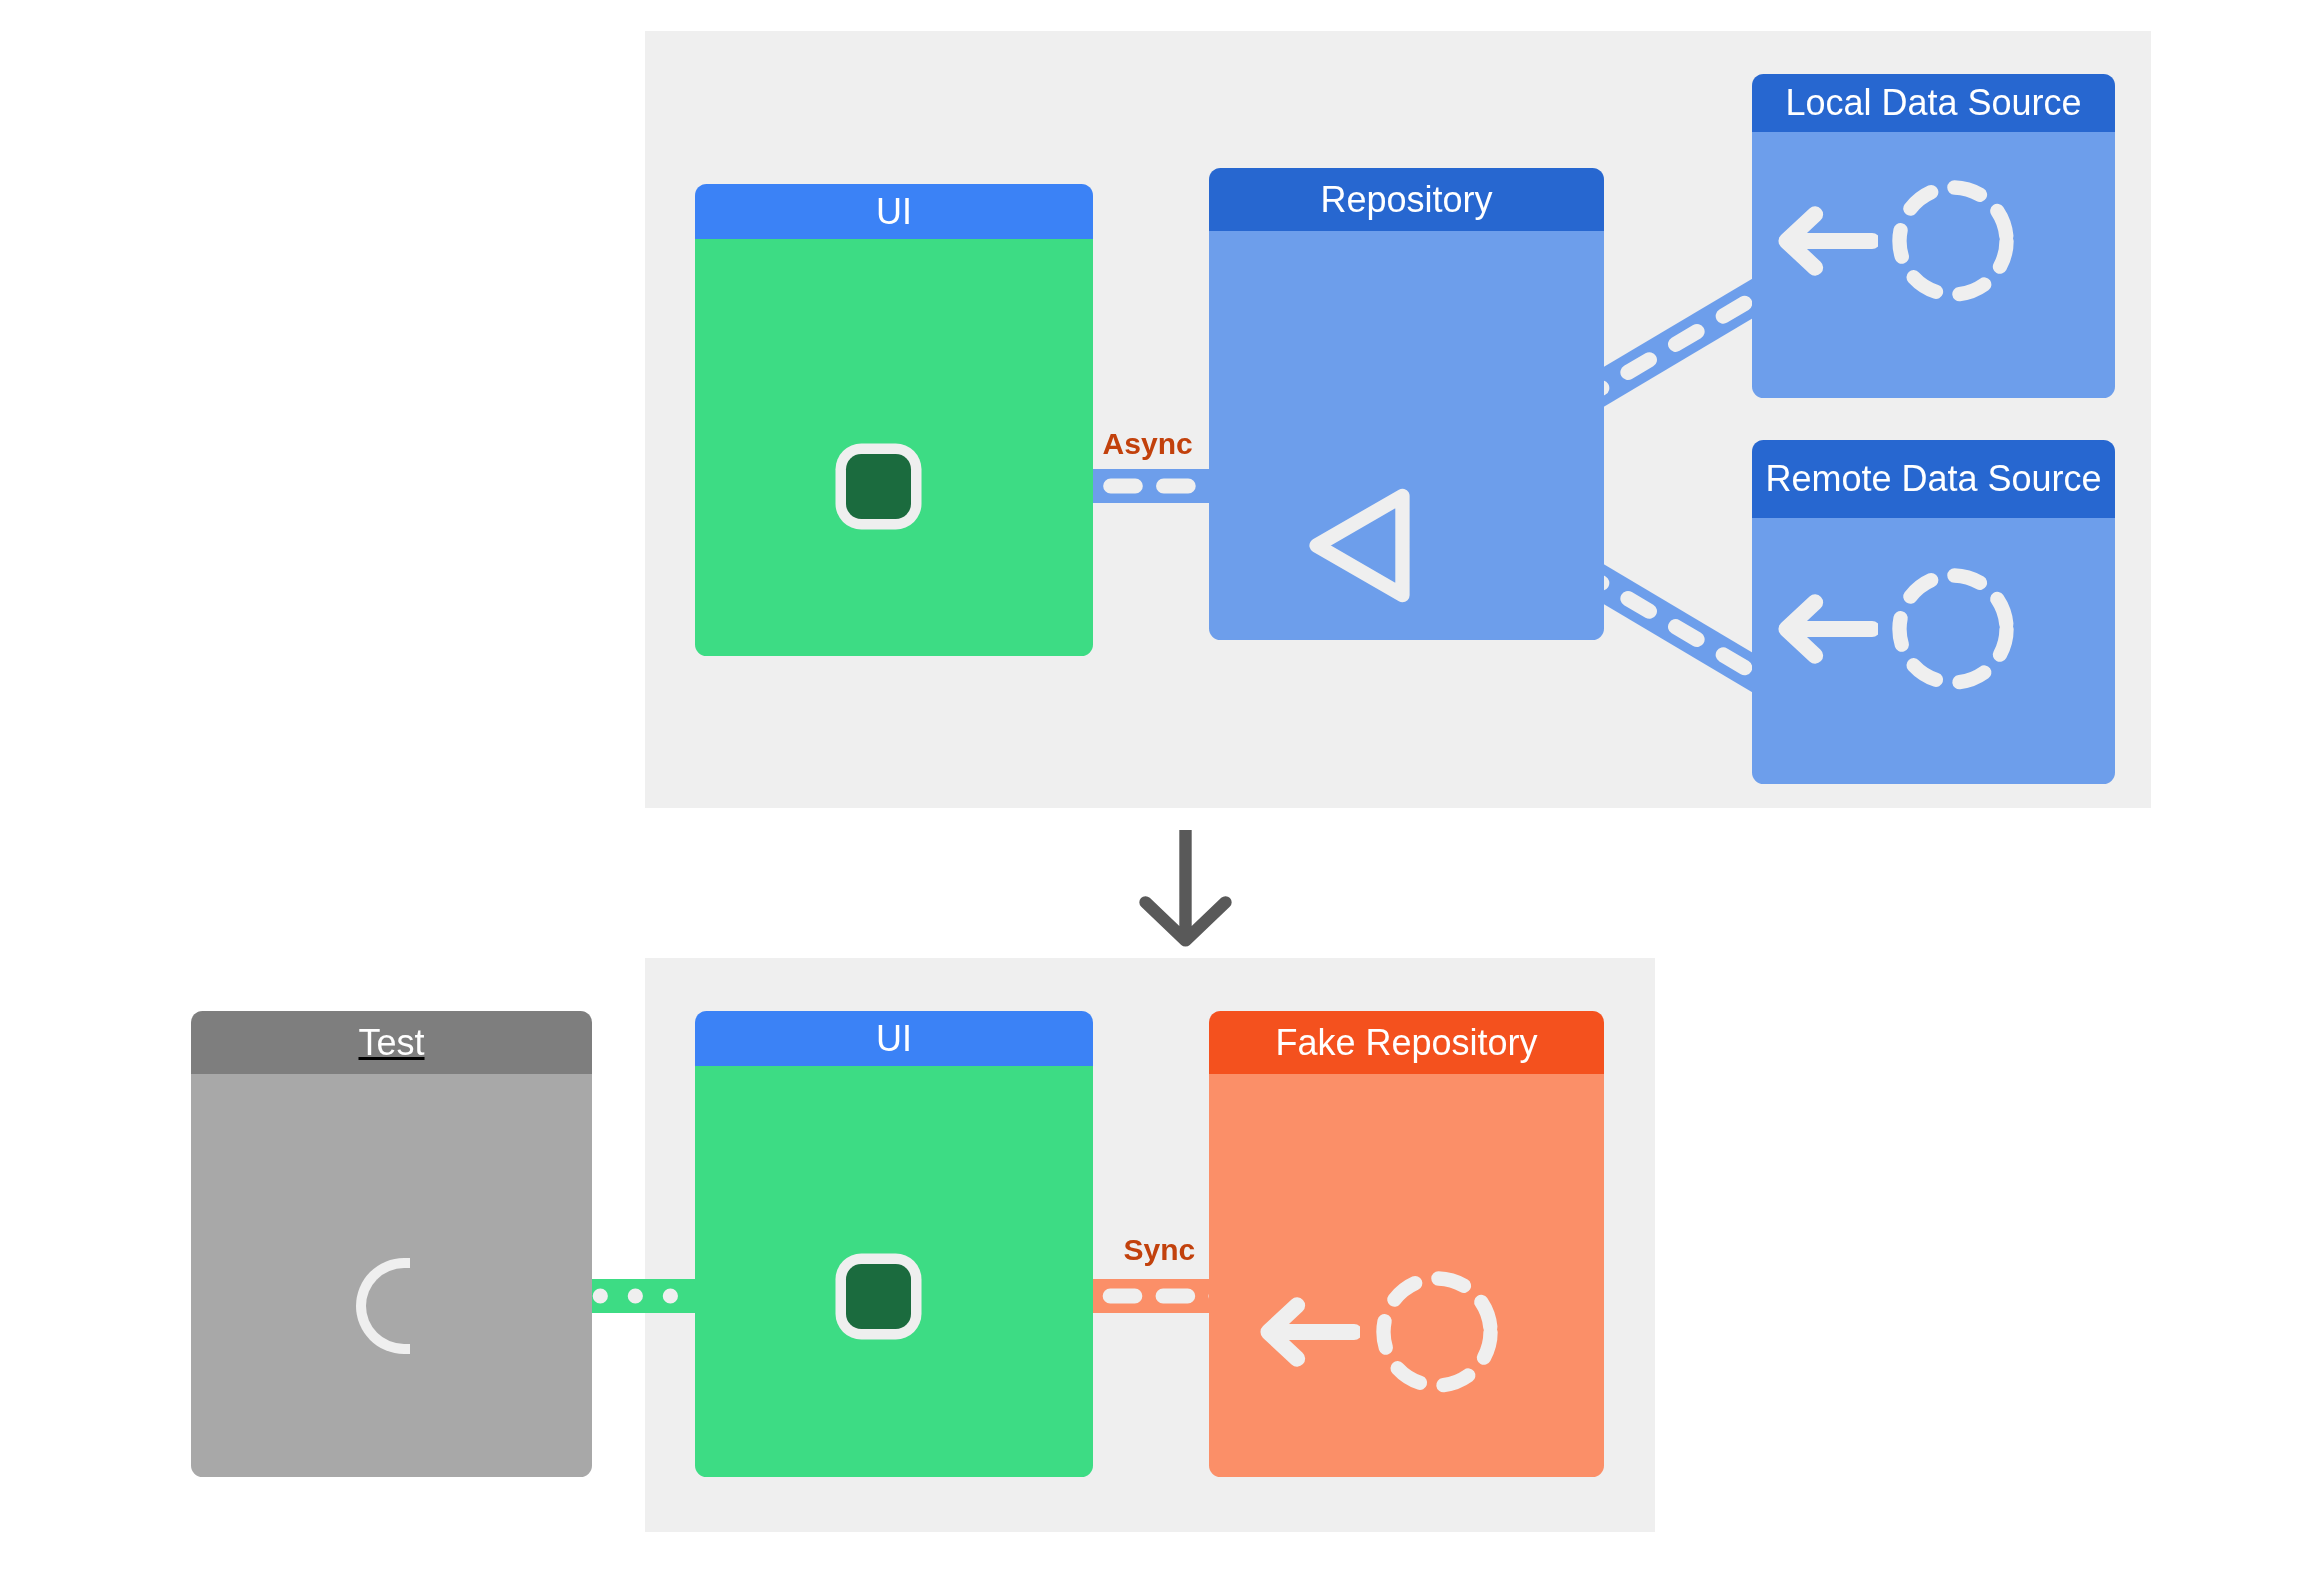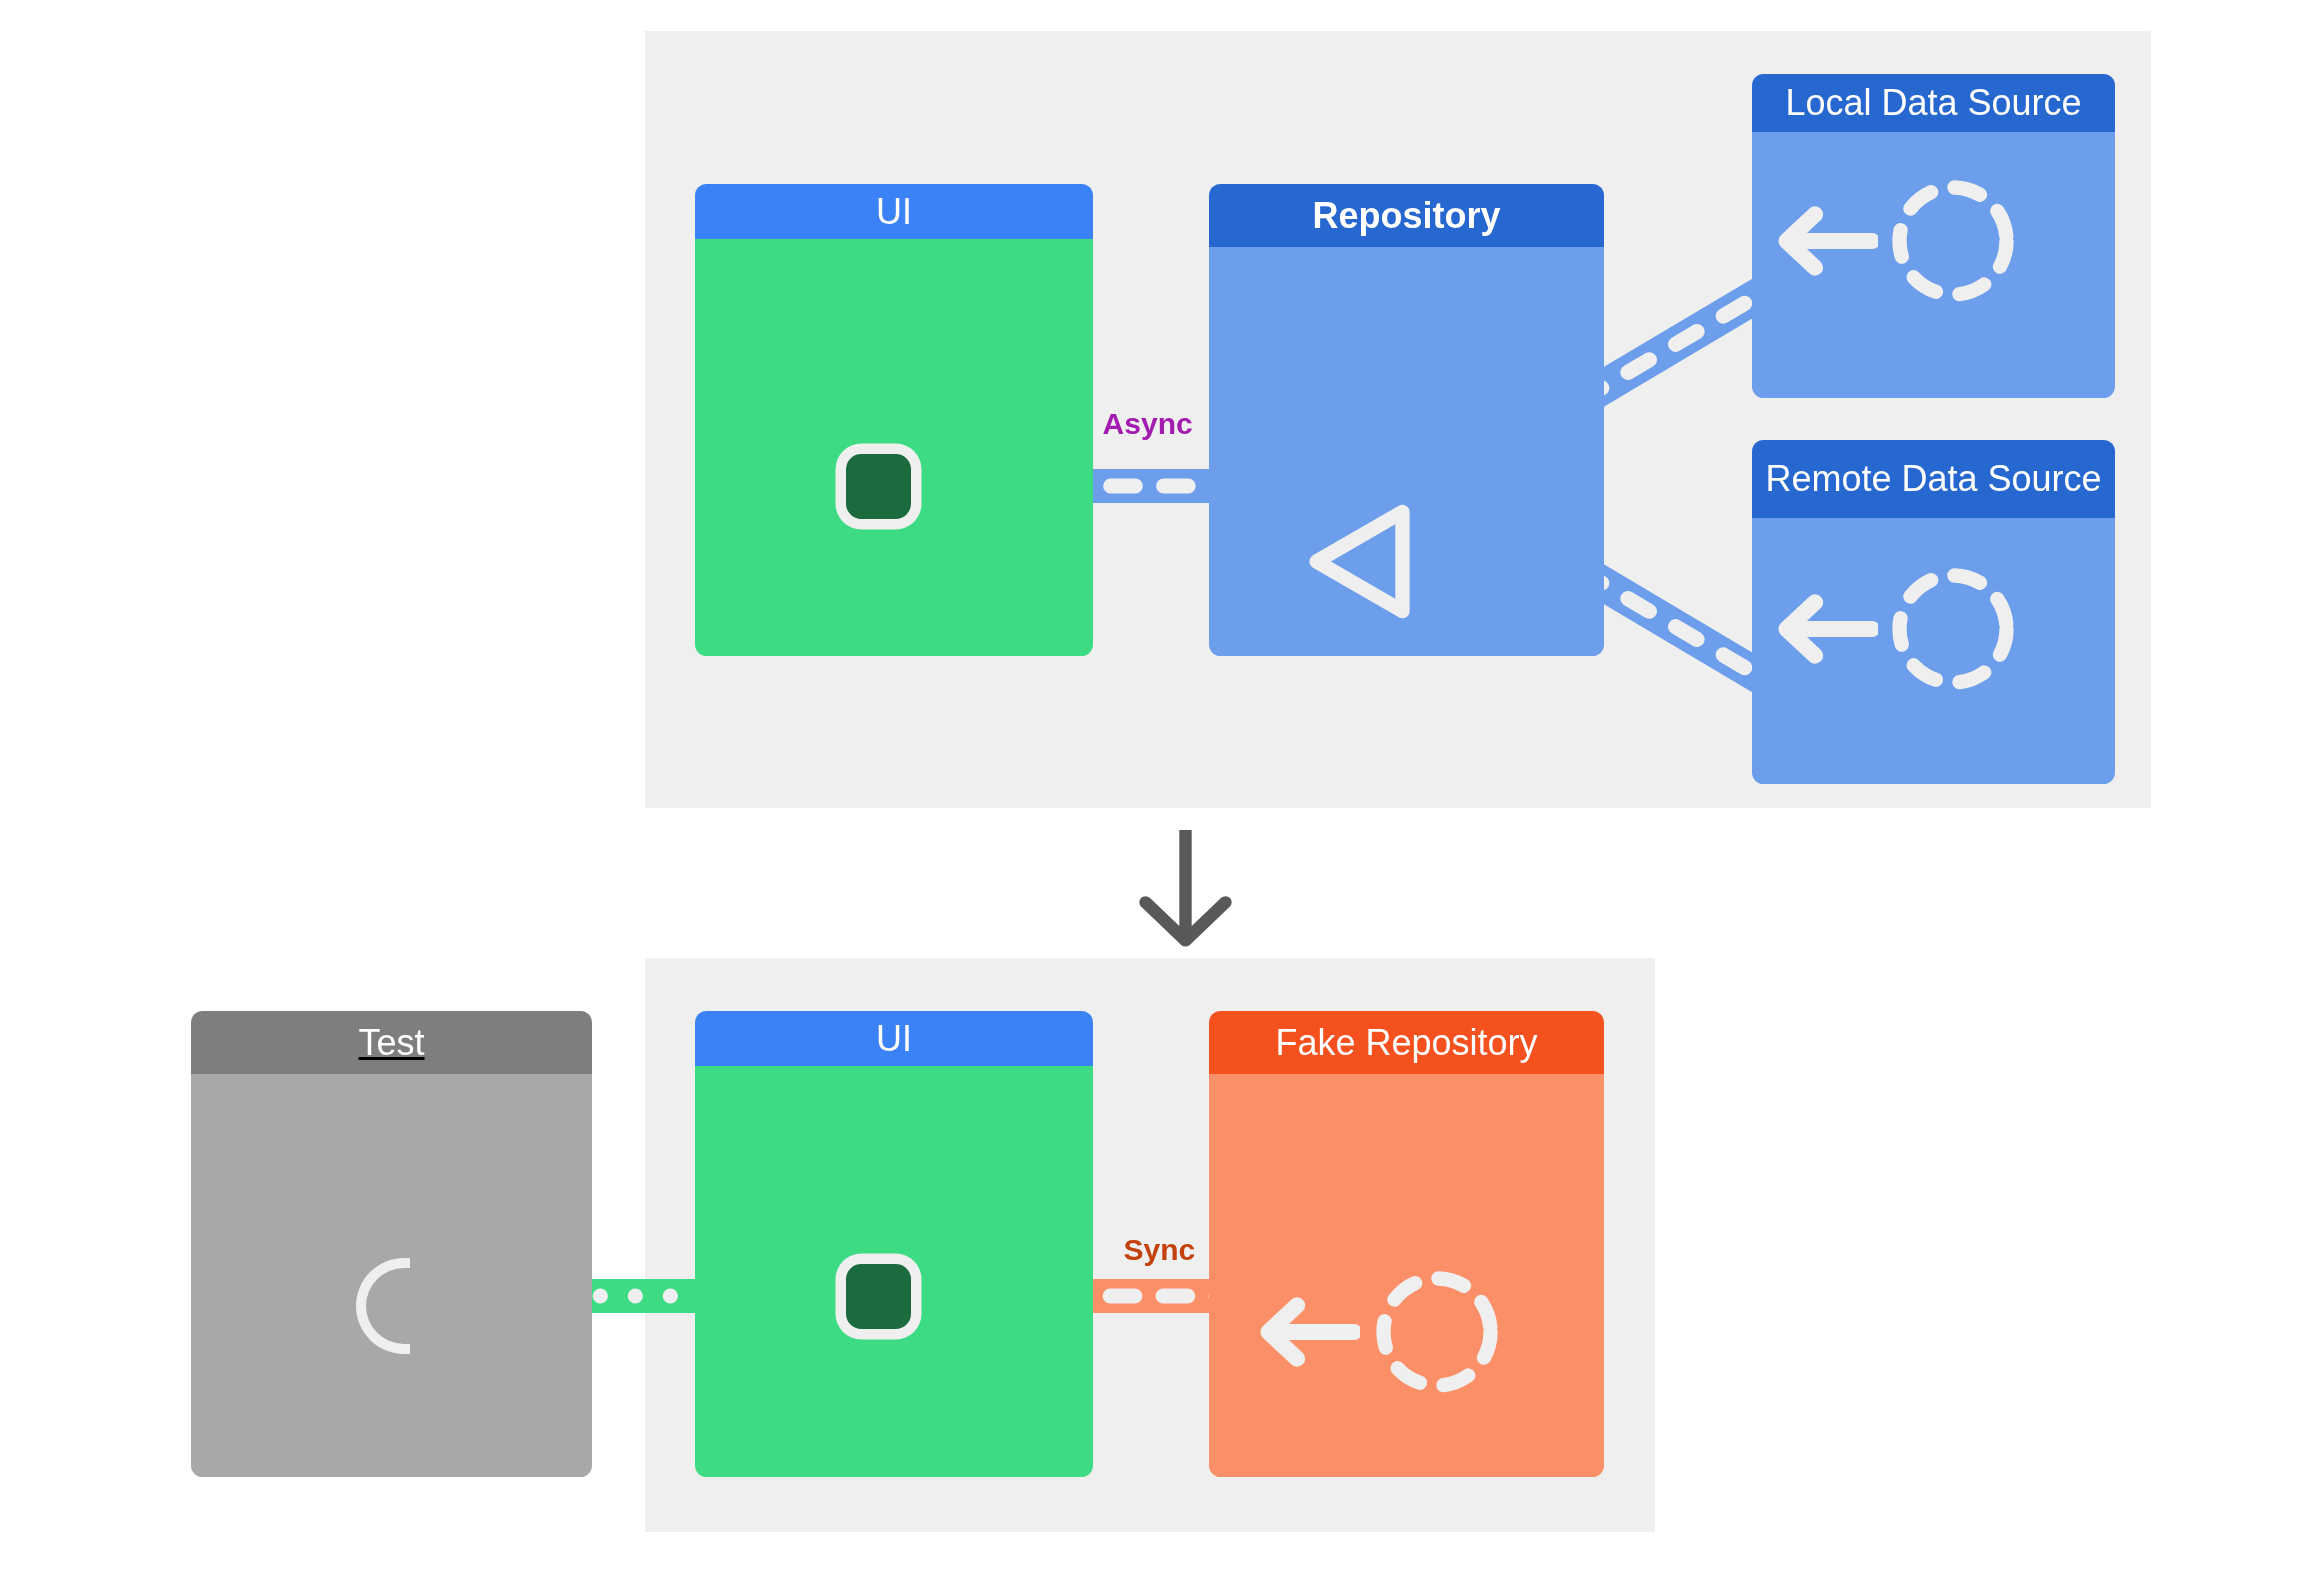--- a/index.html
+++ b/index.html
@@ -47,21 +47,21 @@
     padding: 0 9.6px;
     box-sizing: border-box;
   }
   .node-body {
     flex: 1 1 auto;
     position: relative;
   }
 
   
   #node-ui-prod   { left: 695px;  top: 184px;  width: 398px; height: 472px; }
-  #node-repo      { left: 1209px; top: 184px;  width: 395px; height: 472px; font-weight: bold; }
+  #node-repo      { left: 1209px; top: 168px;  width: 395px; height: 472px; }
   #node-local-ds  { left: 1752px; top: 74px;   width: 363px; height: 324px; }
   #node-remote-ds { left: 1752px; top: 440px;  width: 363px; height: 344px; }
   #node-test      { left: 191px;  top: 1011px; width: 401px; height: 466px; text-decoration: underline; }
   #node-ui-test   { left: 695px;  top: 1011px; width: 398px; height: 466px; }
   #node-fake-repo { left: 1209px; top: 1011px; width: 395px; height: 466px; }
 
   #node-ui-prod .node-header,
   #node-ui-test .node-header { background: #3b82f6; height: 55px; }
   #node-ui-prod .node-body,
   #node-ui-test .node-body   { background: #3ddc84; }
@@ -110,21 +110,21 @@
 
   
   .edge-label {
     position: absolute;
     font-size: 30px;
     font-weight: bold;
     background: #efefef;
     padding: 2.9px 7.6px;
     white-space: nowrap;
   }
-  #label-async { color: #a21caf; left: 1095px; top: 404px; }
+  #label-async { color: #c2410c; left: 1095px; top: 424px; }
   #label-sync  { color: #c2410c; left: 1116px; top: 1230px; }
 
   
   #flow-arrow {
     position: absolute;
     left: 1128px;
     top: 830px;
     width: 115px;
     height: 119px;
   }

